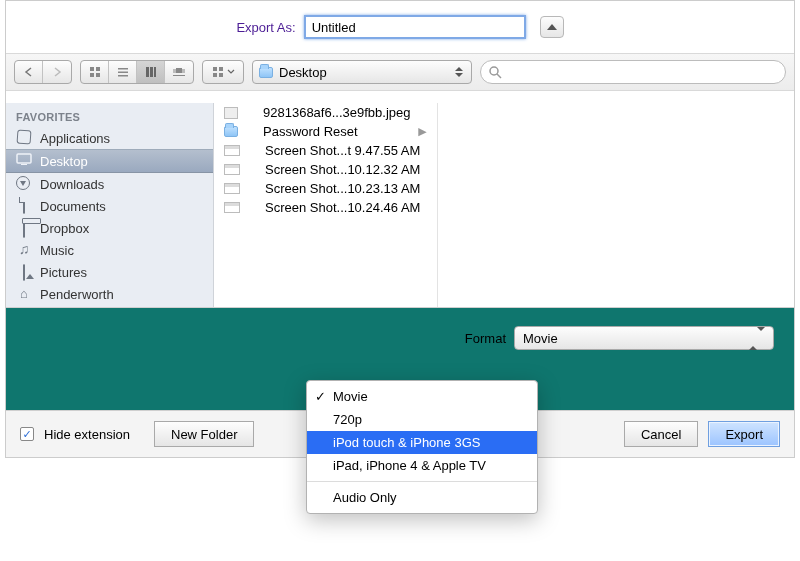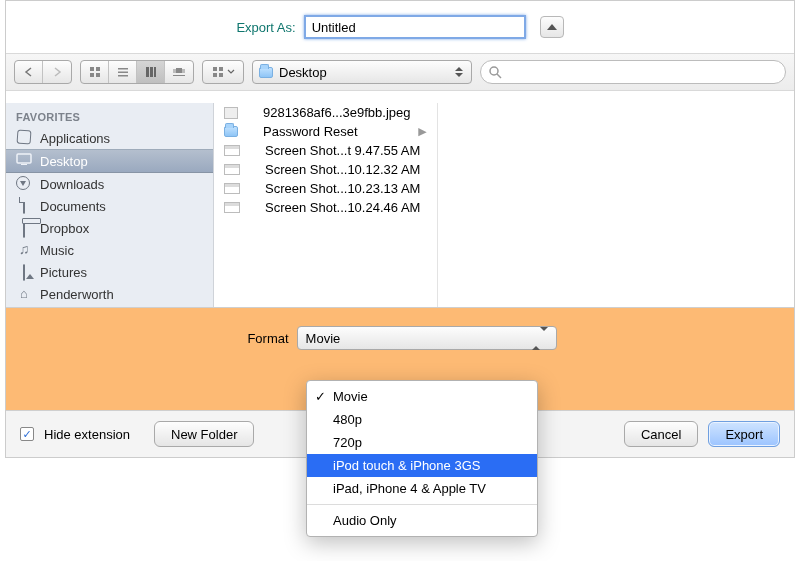--- a/index.html
+++ b/index.html
@@ -1,21 +1,21 @@
 <!DOCTYPE html>
 <html><head>
 <meta charset="utf-8">
 <style>
 * { box-sizing: border-box; margin: 0; padding: 0; font-family: "Lucida Grande", "Helvetica Neue", Arial, sans-serif; font-size: 13px; }
 body { background: #fff; width: 800px; height: 561px; position: relative; }
 .dialog { width: 790px; margin: 0 auto; border: 1px solid #ccc; background: #fff; }
 
 
 .export-row { display: flex; align-items: center; justify-content: center; padding: 14px 0 14px 0; gap: 8px; }
-.export-label { color: #0f766e; }
+.export-label { color: #4c1d95; }
 .export-input { width: 222px; height: 24px; border: 2px solid #7fa9e6; box-shadow: 0 0 3px #7fa9e6; padding: 2px 6px; background: #fff; }
 .disclose-btn { width: 24px; height: 22px; border: 1px solid #b8b8b8; border-radius: 4px; background: linear-gradient(#fdfdfd,#e6e6e6); display: flex; align-items: center; justify-content: center; margin-left: 6px; }
 
 
 .toolbar { display: flex; align-items: center; gap: 8px; padding: 6px 8px; border-top: 1px solid #d9d9d9; border-bottom: 1px solid #d9d9d9; background: linear-gradient(#f6f6f6,#ececec); }
 .seg { display: flex; border: 1px solid #a9a9a9; border-radius: 4px; overflow: hidden; height: 24px; background: linear-gradient(#fdfdfd,#e6e6e6); }
 .seg button, .seg .seg-cell { width: 28px; height: 100%; border: none; border-right: 1px solid #c2c2c2; background: transparent; display: flex; align-items: center; justify-content: center; color: #555; }
 .seg button:last-child, .seg .seg-cell:last-child { border-right: none; }
 .seg .active { background: linear-gradient(#d5d5d5,#bfbfbf); }
 .path-popup { flex: 0 0 auto; width: 220px; height: 24px; border: 1px solid #a9a9a9; border-radius: 4px; background: linear-gradient(#fdfdfd,#e6e6e6); display: flex; align-items: center; padding: 0 6px; gap: 6px; }
@@ -36,30 +36,30 @@
 .sidebar .item.active { background: linear-gradient(#b4bfce,#9aa9bf); color:#fff; border-top:1px solid #9eabba; border-bottom:1px solid #8794a5;}
 .icon { display:inline-block; width:16px; height:16px; text-align:center; line-height:16px; color:#6f7783; }
 .sidebar .item.active .icon { color:#eef2f8; }
 
 .filecol { flex: 1; border-right: 1px solid #e3e3e3; background:#fff; }
 .filecol .row { display:flex; align-items:center; gap:25px; padding:2px 10px; }
 .filecol .row .chev { margin-left:auto; color:#999; font-size:11px;}
 .blankcol { flex: 1.6; background:#fff; }
 
 
-.formatbar { background:#fdba74; border-top:1px solid #cfcfcf; border-bottom:1px solid #cfcfcf; padding: 18px 20px 60px 24px; display:flex; justify-content:center; position:relative;}
+.formatbar { background:#0f766e; border-top:1px solid #cfcfcf; border-bottom:1px solid #cfcfcf; padding: 18px 20px 60px 24px; display:flex; justify-content:flex-end; position:relative;}
 .formatwrap { display:flex; align-items:center; gap:8px; }
 .format-popup { width: 260px; height: 24px; border:1px solid #a9a9a9; border-radius:4px; background: linear-gradient(#fdfdfd,#e6e6e6); display:flex; align-items:center; padding:0 8px;}
 .format-popup .updown{margin-left:auto;}
 
 
 .bottom { display:flex; align-items:center; gap:10px; padding:10px 14px; background:#f4f4f4; }
 .checkbox { width:14px; height:14px; border:1px solid #888; border-radius:2px; background:#fff; display:inline-flex; align-items:center; justify-content:center; font-size:11px; color:#2a6cd6;}
 .push { margin-left:auto; }
-.btn { height:26px; padding: 0 16px; border:1px solid #a9a9a9; border-radius:6px; background:linear-gradient(#fefefe,#e5e5e5); cursor:default; }
+.btn { height:26px; padding: 0 16px; border:1px solid #a9a9a9; border-radius:0; background:linear-gradient(#fefefe,#e5e5e5); cursor:default; }
 .btn.primary { background: linear-gradient(#cfe4ff,#9cc4ff); border-color:#6f9fe0; box-shadow: inset 0 0 0 1px #eaf3ff; }
 
 
 .menu { position:absolute; left:306px; top:380px; width:232px; background:#fff; border:1px solid #b2b2b2; border-radius:4px; box-shadow:0 6px 22px rgba(0,0,0,.25); z-index:100; padding:4px 0; }
 .menu .mi { padding:4px 14px 4px 26px; position:relative; cursor:default;}
 .menu .mi .check { position:absolute; left:8px; top:4px; }
 .menu .sep { height:1px; background:#dcdcdc; margin:4px 0; }
 .menu .mi.highlight { background:#2a6df4; color:#fff; }
 
 
@@ -257,19 +257,18 @@
     <button class="btn" style="margin-left:14px;">New Folder</button>
     <span class="push"></span>
     <button class="btn">Cancel</button>
     <button class="btn primary">Export</button>
   </div>
 
 </div>
 
 <div class="menu">
   <div class="mi"><span class="check">✓</span><span>Movie</span></div>
-  <div class="mi"><span>480p</span></div>
   <div class="mi"><span>720p</span></div>
   <div class="mi highlight"><span>iPod touch &amp; iPhone 3GS</span></div>
   <div class="mi"><span>iPad, iPhone 4 &amp; Apple TV</span></div>
   <div class="sep"></div>
   <div class="mi"><span>Audio Only</span></div>
 </div>
 
 </body></html>

